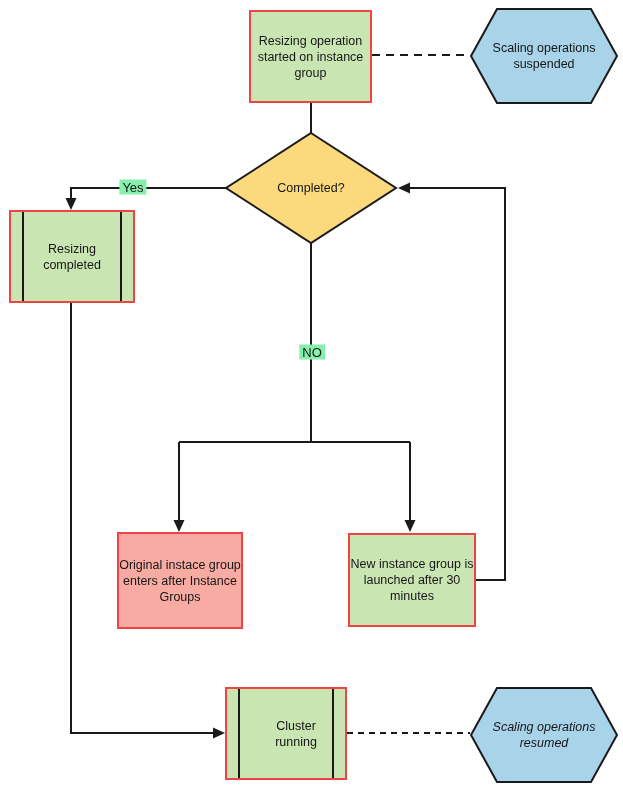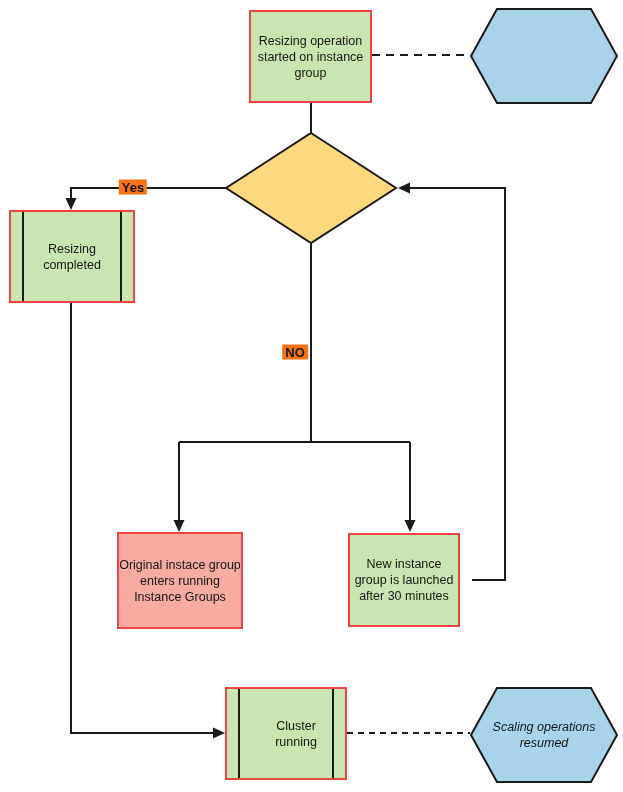--- a/index.html
+++ b/index.html
@@ -51,25 +51,24 @@
     justify-content: center;
     text-align: center;
     font-size: 12.5px;
     line-height: 1.28;
     color: #161616;
     pointer-events: none;
   }
   .edge-label {
     position: absolute;
     transform: translate(-50%, -50%);
-    background: #f97316;
+    background: #86efac;
     padding: 0 3px;
     font-size: 13px;
     color: #161616;
-    font-weight: bold;
   }
 </style>
 </head>
 <body>
 
 <div class="canvas">
 
   <svg class="wires" width="623" height="792" viewBox="0 0 623 792">
 
     <path d="M311,103 L311,133" stroke="#1a1a1a" stroke-width="2" fill="none"></path>
@@ -97,31 +96,33 @@
     <span class="label">Resizing operation started on instance group</span>
   </div>
 
   <div class="node green" style="left:9px; top:210px; width:126px; height:93px;">
     <span class="bar left"></span>
     <span class="bar right"></span>
     <span class="label" style="max-width:92px;">Resizing completed</span>
   </div>
 
   <div class="node red" style="left:117px; top:532px; width:126px; height:97px;">
-    <span class="label">Original instace group enters running Instance Groups</span>
+    <span class="label">Original instace group enters after Instance Groups</span>
   </div>
 
-  <div class="node green" style="left:348px; top:533px; width:112px; height:94px;">
+  <div class="node green" style="left:348px; top:533px; width:128px; height:94px;">
     <span class="label">New instance group is launched after 30 minutes</span>
   </div>
 
   <div class="node green" style="left:225px; top:687px; width:122px; height:93px;padding-left:20px;">
     <span class="bar left"></span>
     <span class="bar right"></span>
     <span class="label" style="max-width:60px;">Cluster running</span>
   </div>
 
+  <div class="overlay-label" style="left:251px; top:173px; width:120px; height:30px;">Completed?</div>
+  <div class="overlay-label" style="left:476px; top:26px; width:136px; height:60px;">Scaling operations suspended</div>
   <div class="overlay-label" style="left:476px; top:705px; width:136px; height:60px;font-style:italic;">Scaling operations resumed</div>
 
   <div class="edge-label" style="left:133px; top:187px;">Yes</div>
-  <div class="edge-label" style="left:295px; top:352px;text-align:right;">NO</div>
+  <div class="edge-label" style="left:312px; top:352px;text-align:right;">NO</div>
 
 </div>
 
 </body></html>

